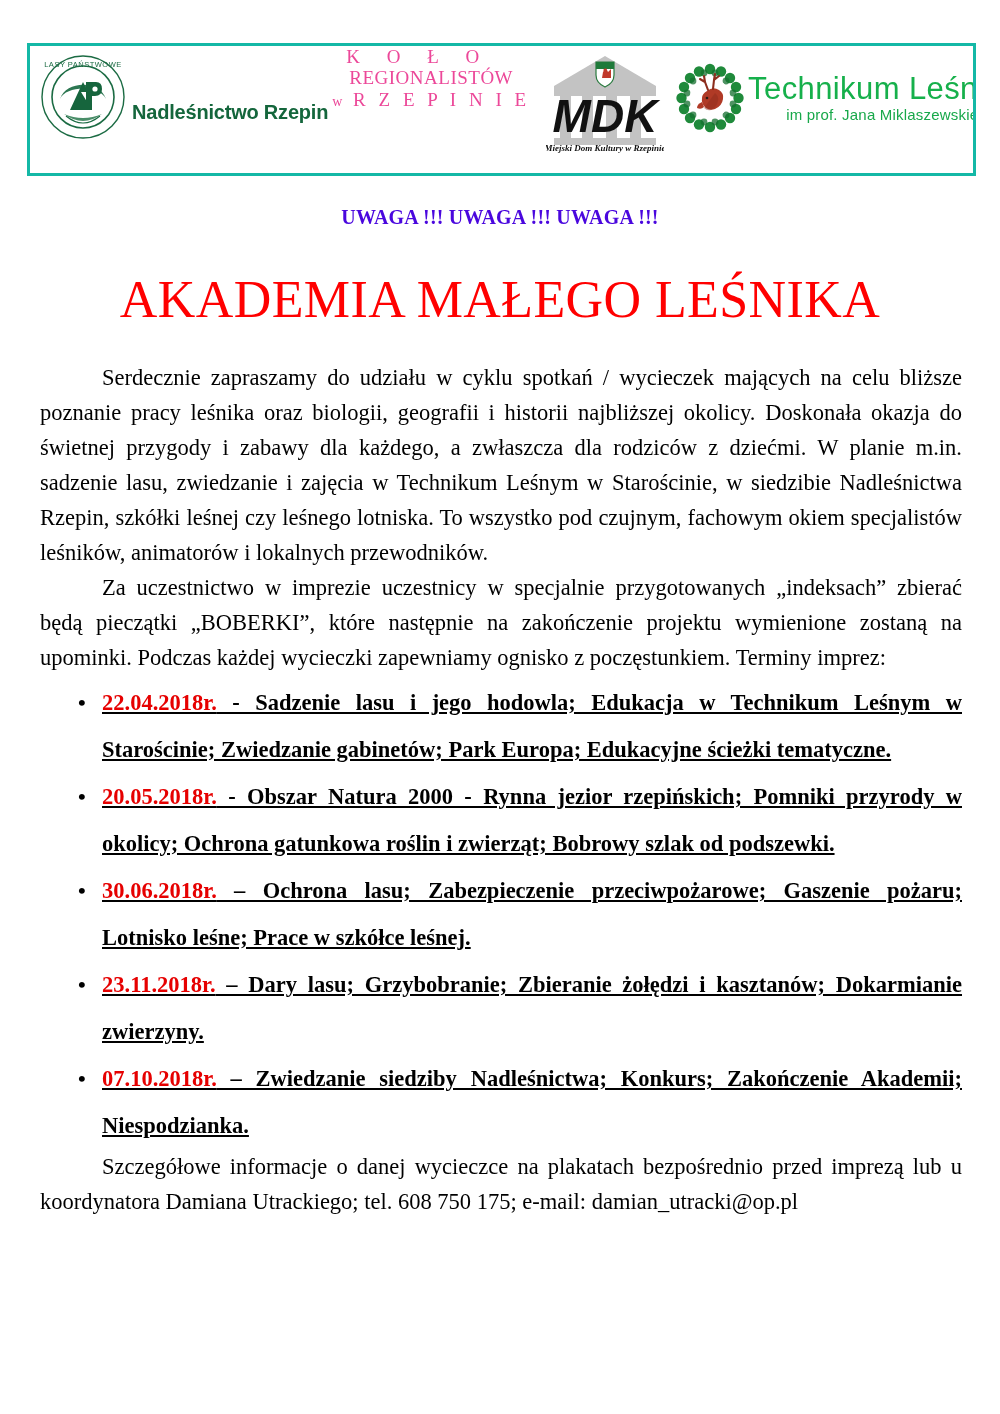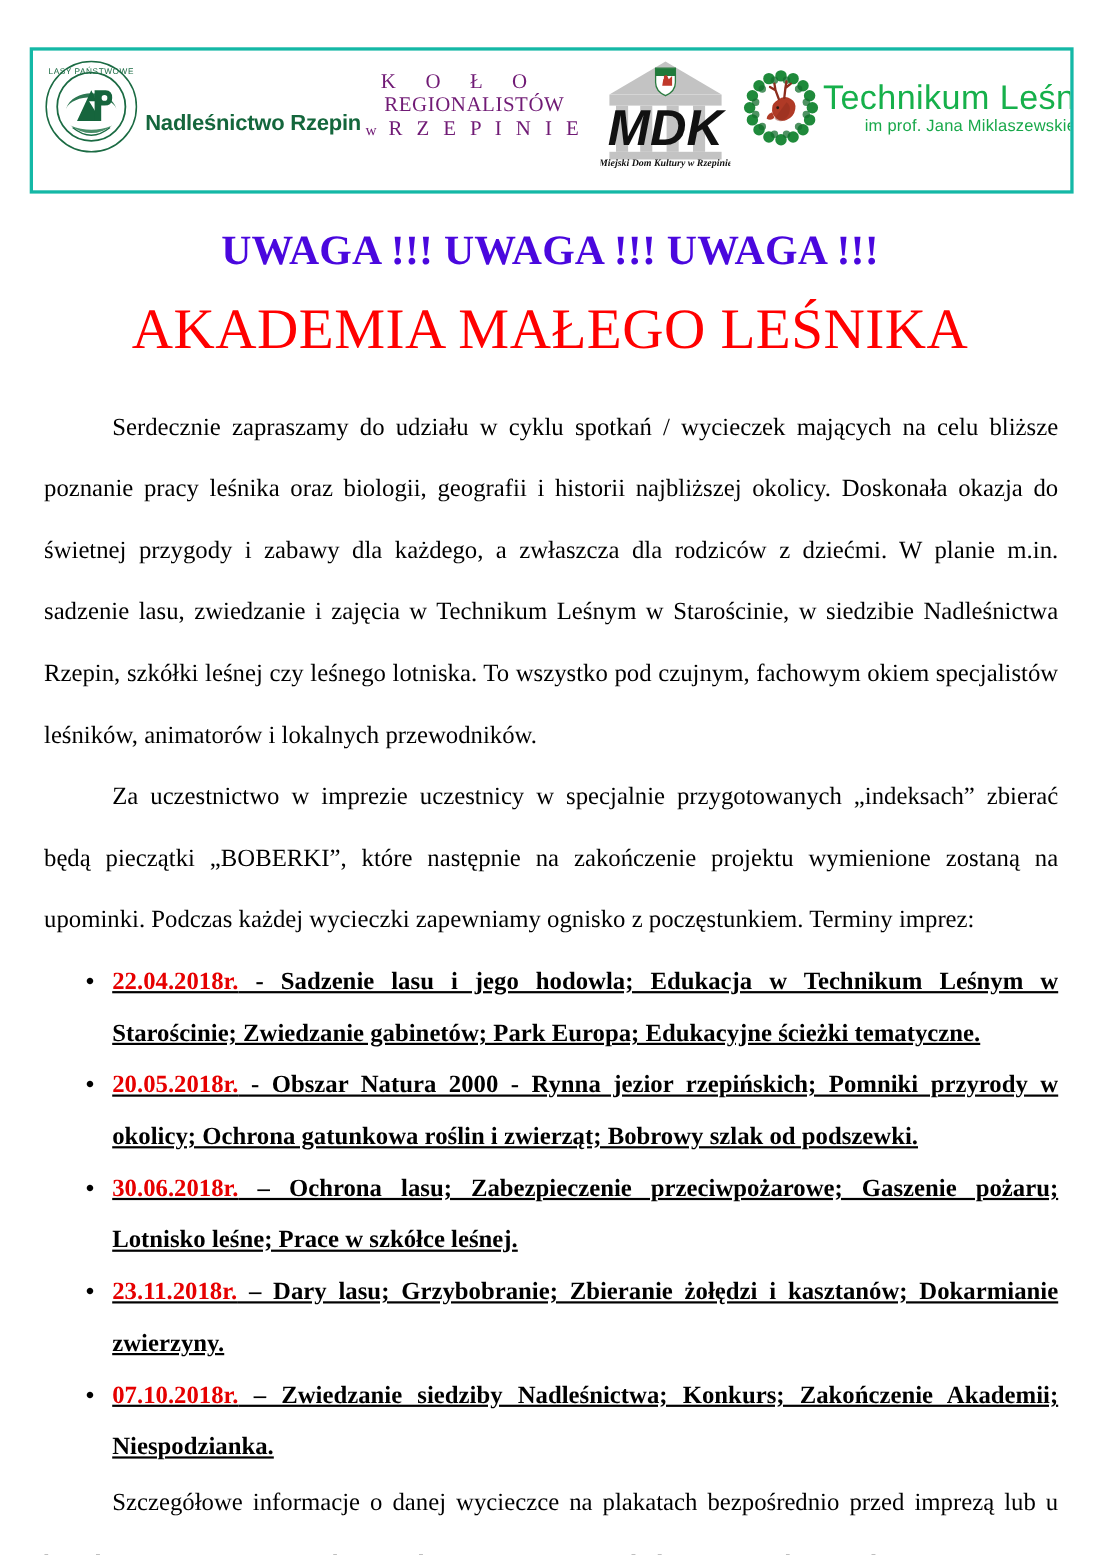--- a/index.html
+++ b/index.html
@@ -56,23 +56,22 @@
     color: #14663c;
     white-space: nowrap;
     margin-left: 6px;
     margin-top: 38px;
     letter-spacing: -0.2px;
   }
 
   
   .krz {
     margin-left: 4px;
-    margin-top: 18px;
     font-family: "Liberation Serif", "DejaVu Serif", serif;
-    color: #701a75;
+    color: #ec4899;
     line-height: 1.12;
     flex: none;
   }
   .krz-l1 {
     font-size: 19px;
     letter-spacing: 11px;
     padding-left: 14px;
     white-space: nowrap;
   }
   .krz-l2 {
@@ -129,21 +128,21 @@
   }
 
   
   .uwaga {
     position: absolute;
     left: 0;
     top: 206px;
     width: 1000px;
     text-align: center;
     font-weight: bold;
-    font-size: 38px;
+    font-size: 20px;
     color: #4A07DE;
     letter-spacing: 0.2px;
   }
   .main-title {
     position: absolute;
     left: 0;
     top: 270px;
     width: 1000px;
     text-align: center;
     font-weight: normal;
@@ -155,21 +154,21 @@
   
   .content {
     position: absolute;
     left: 40px;
     top: 360px;
     width: 922px;
   }
   p.para {
     margin: 0 0 0 0;
     font-size: 22.5px;
-    line-height: 56px;
+    line-height: 35px;
     text-align: justify;
     text-indent: 62px;
     text-justify: inter-word;
   }
 
   ul.terms {
     list-style: none;
     margin: 4px 0 0 0;
     padding: 0;
     text-decoration: underline;

